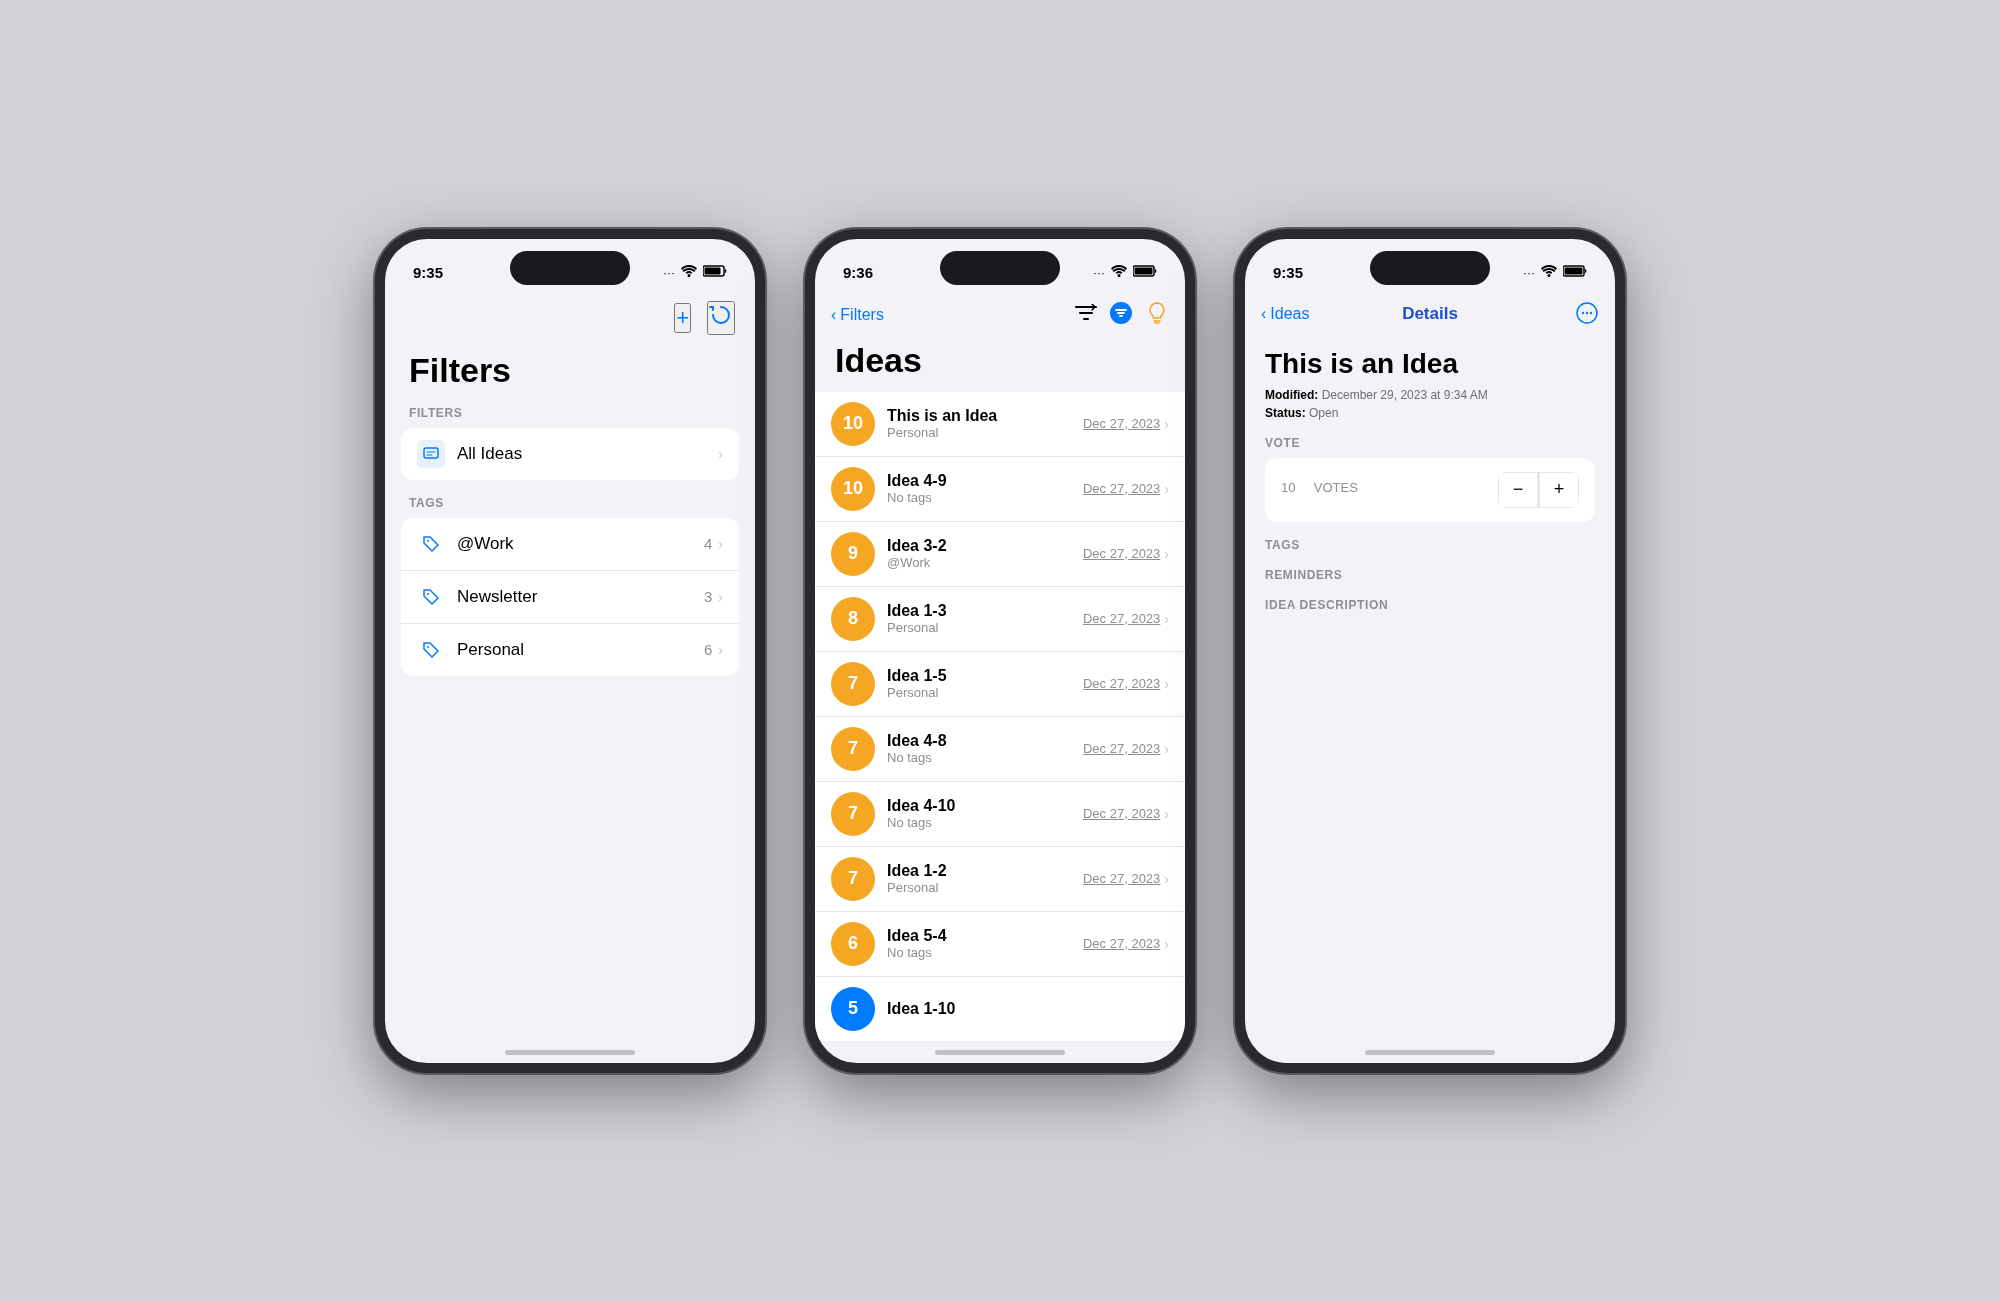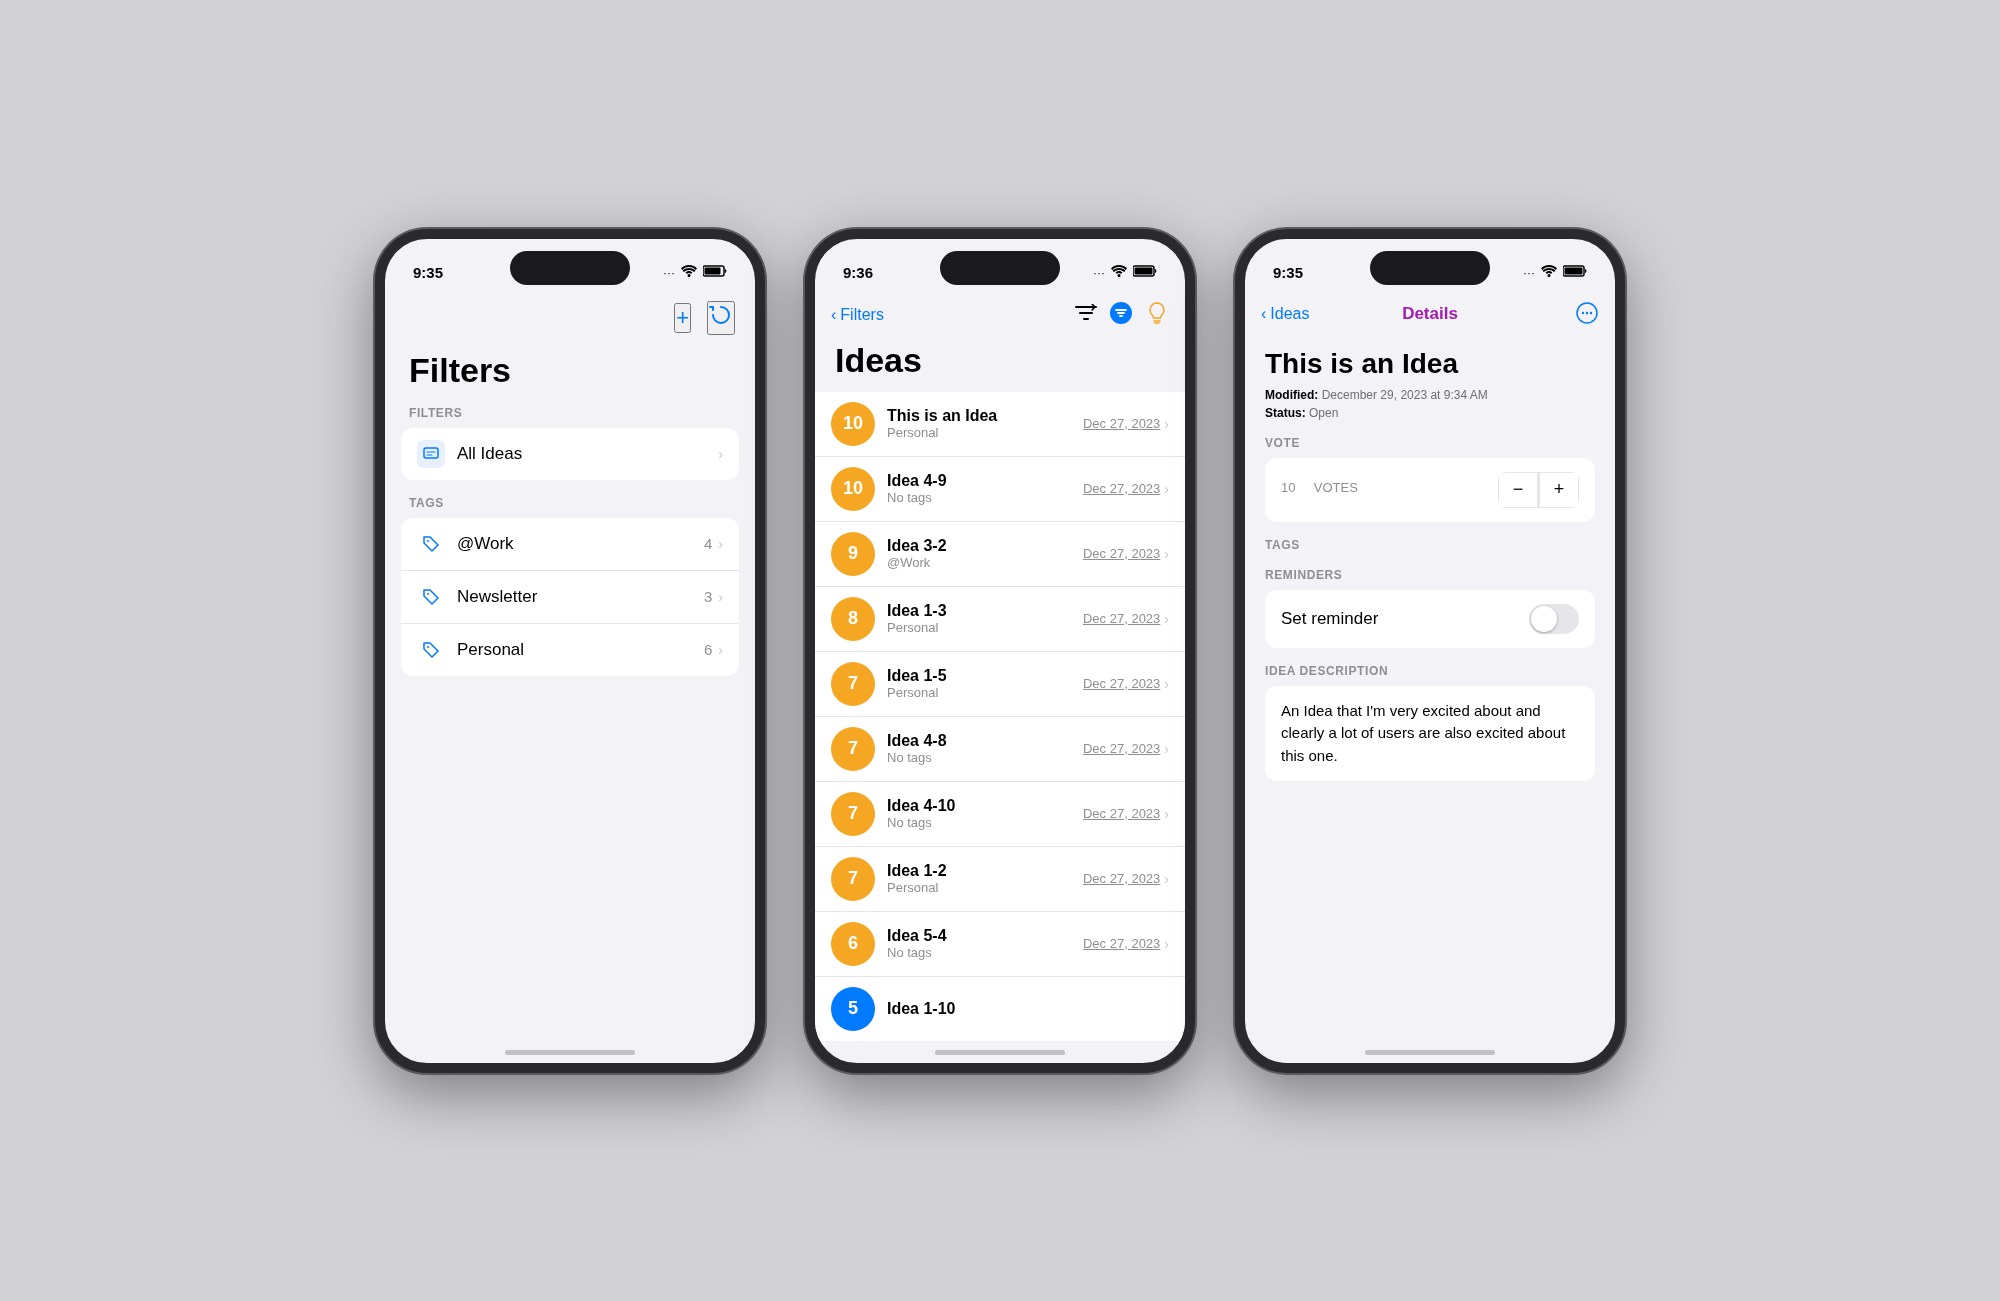--- a/index.html
+++ b/index.html
@@ -213,21 +213,21 @@
     
     .phone3-nav {
       display: flex;
       align-items: center;
       padding: 8px 16px;
     }
     .phone3-nav .back-btn { flex: 1; }
     .phone3-nav-title {
       font-size: 17px;
       font-weight: 600;
-      color: #a21caf;
+      color: #1d4ed8;
       flex: 1;
       text-align: center;
     }
     .phone3-nav-right {
       flex: 1;
       display: flex;
       justify-content: flex-end;
     }
     .detail-scroll {
       padding: 12px 20px;
@@ -667,25 +667,18 @@
         <div class="vote-controls">
           <button class="vote-btn">−</button>
           <div class="vote-divider"></div>
           <button class="vote-btn">+</button>
         </div>
       </div>
 
       <div class="detail-section-label">TAGS</div>
 
       <div class="detail-section-label">REMINDERS</div>
-      <div class="reminder-row">
-        <span class="reminder-label">Set reminder</span>
-        <div class="toggle"></div>
-      </div>
 
       <div class="detail-section-label">IDEA DESCRIPTION</div>
-      <div class="description-card">
-        <p class="description-text">An Idea that I'm very excited about and clearly a lot of users are also excited about this one.</p>
-      </div>
     </div>
   </div>
   <div class="home-indicator"></div>
 </div>
 
 </body></html>

